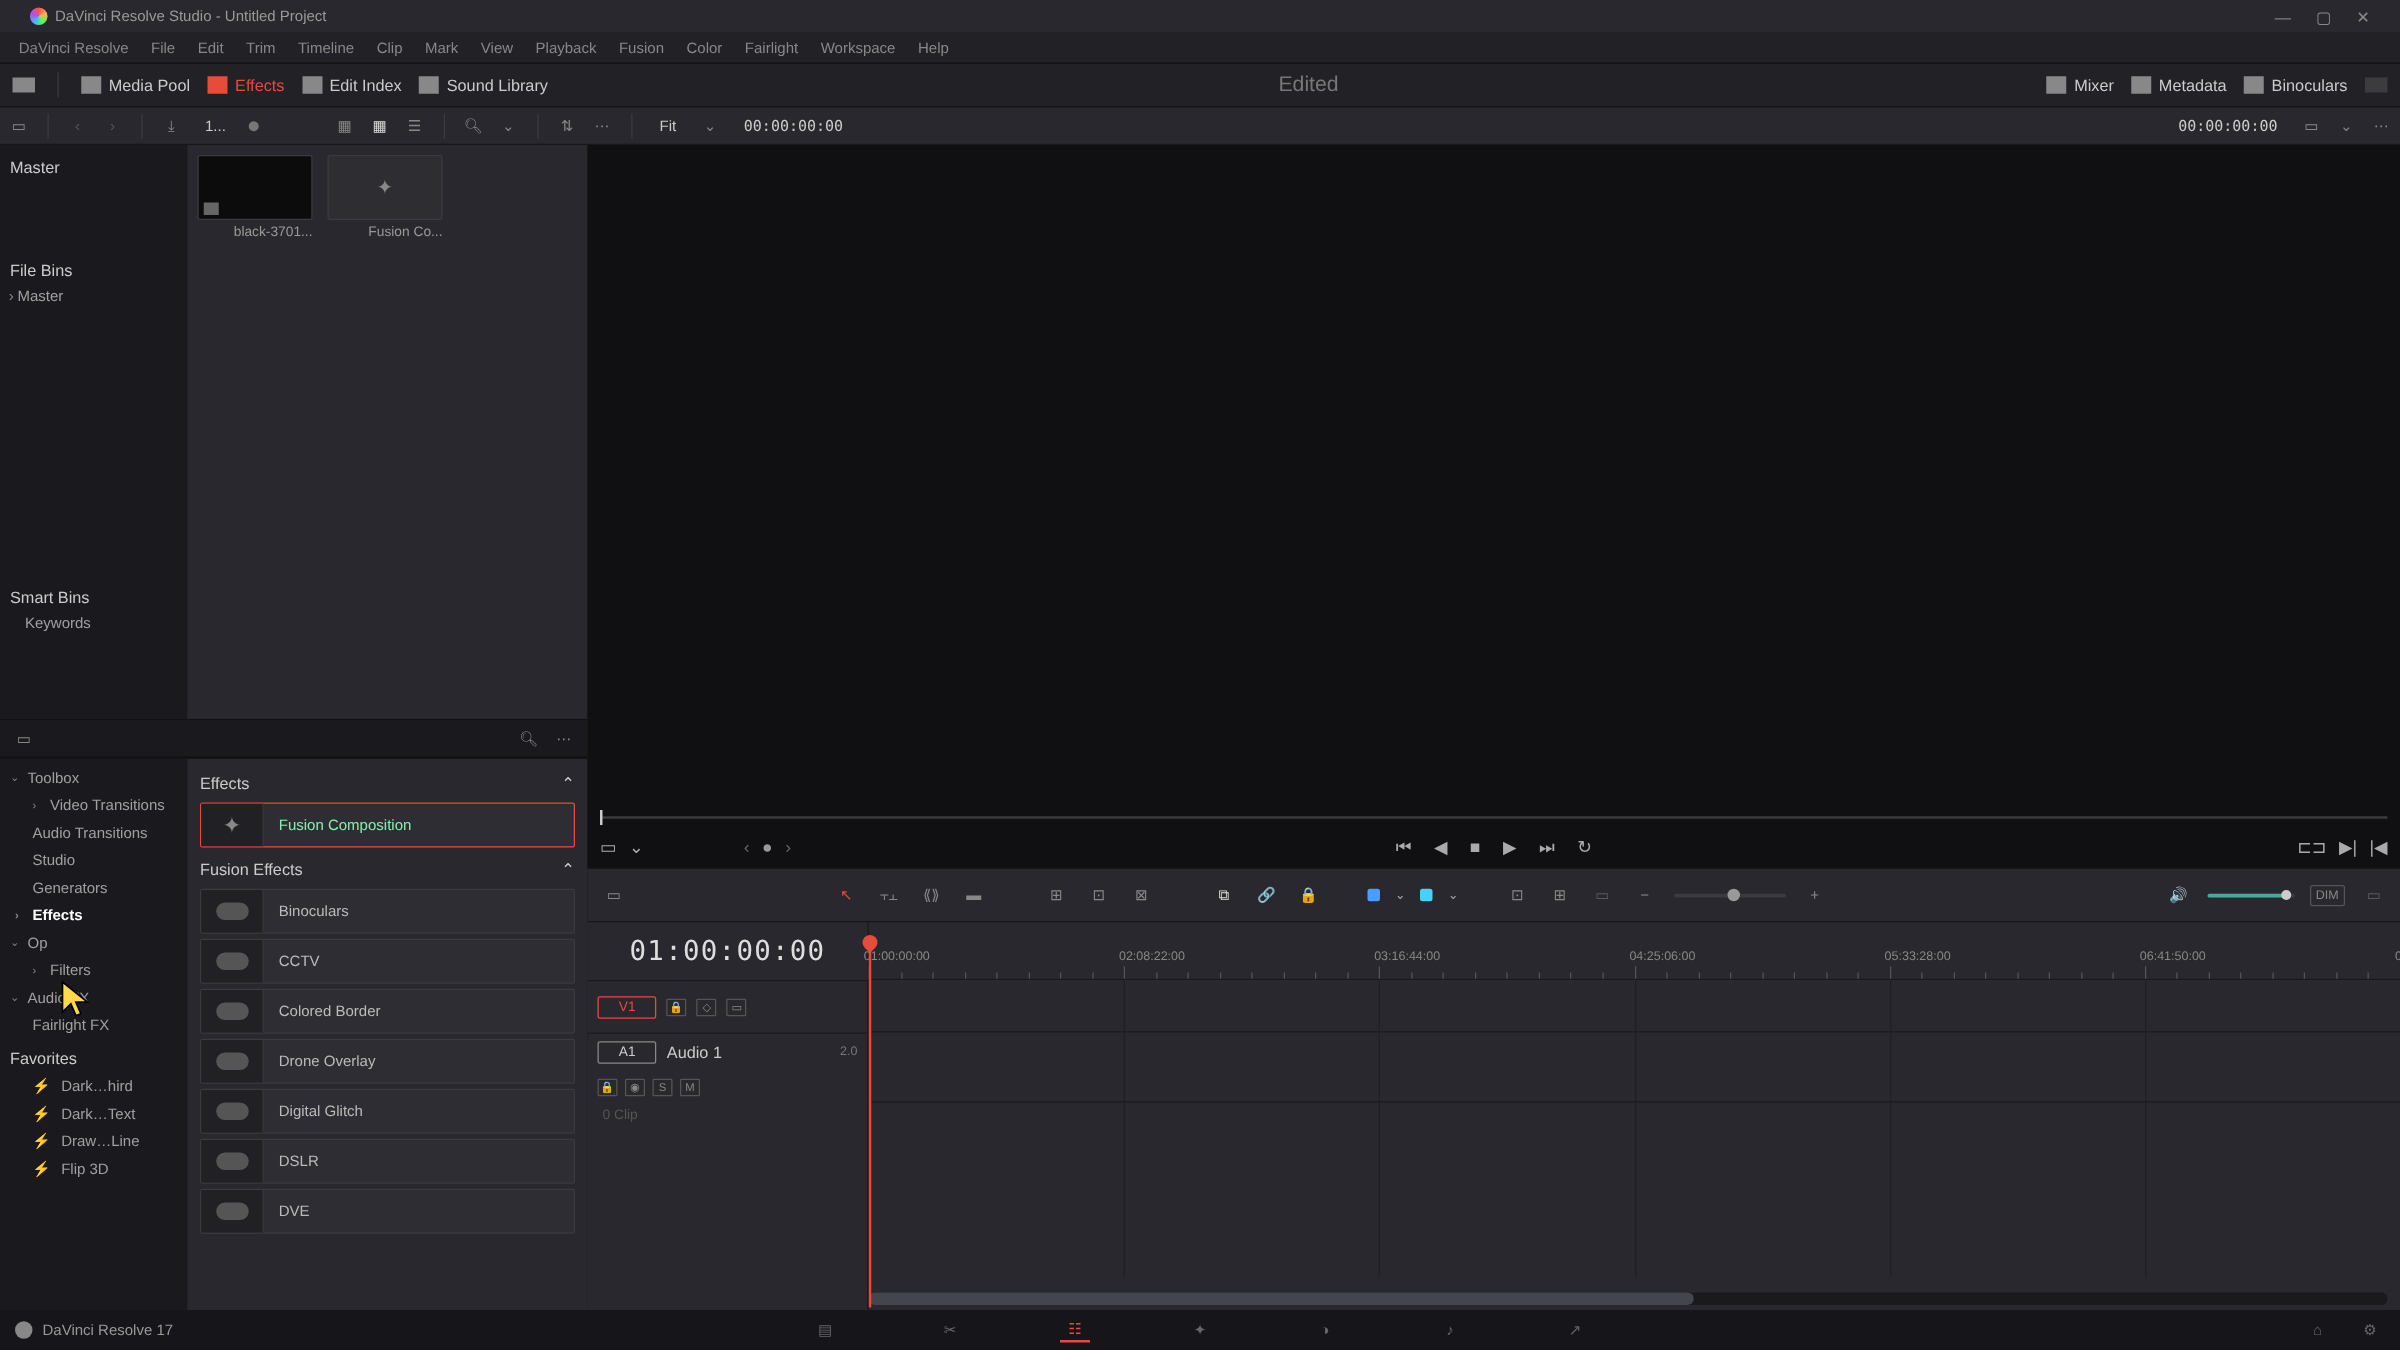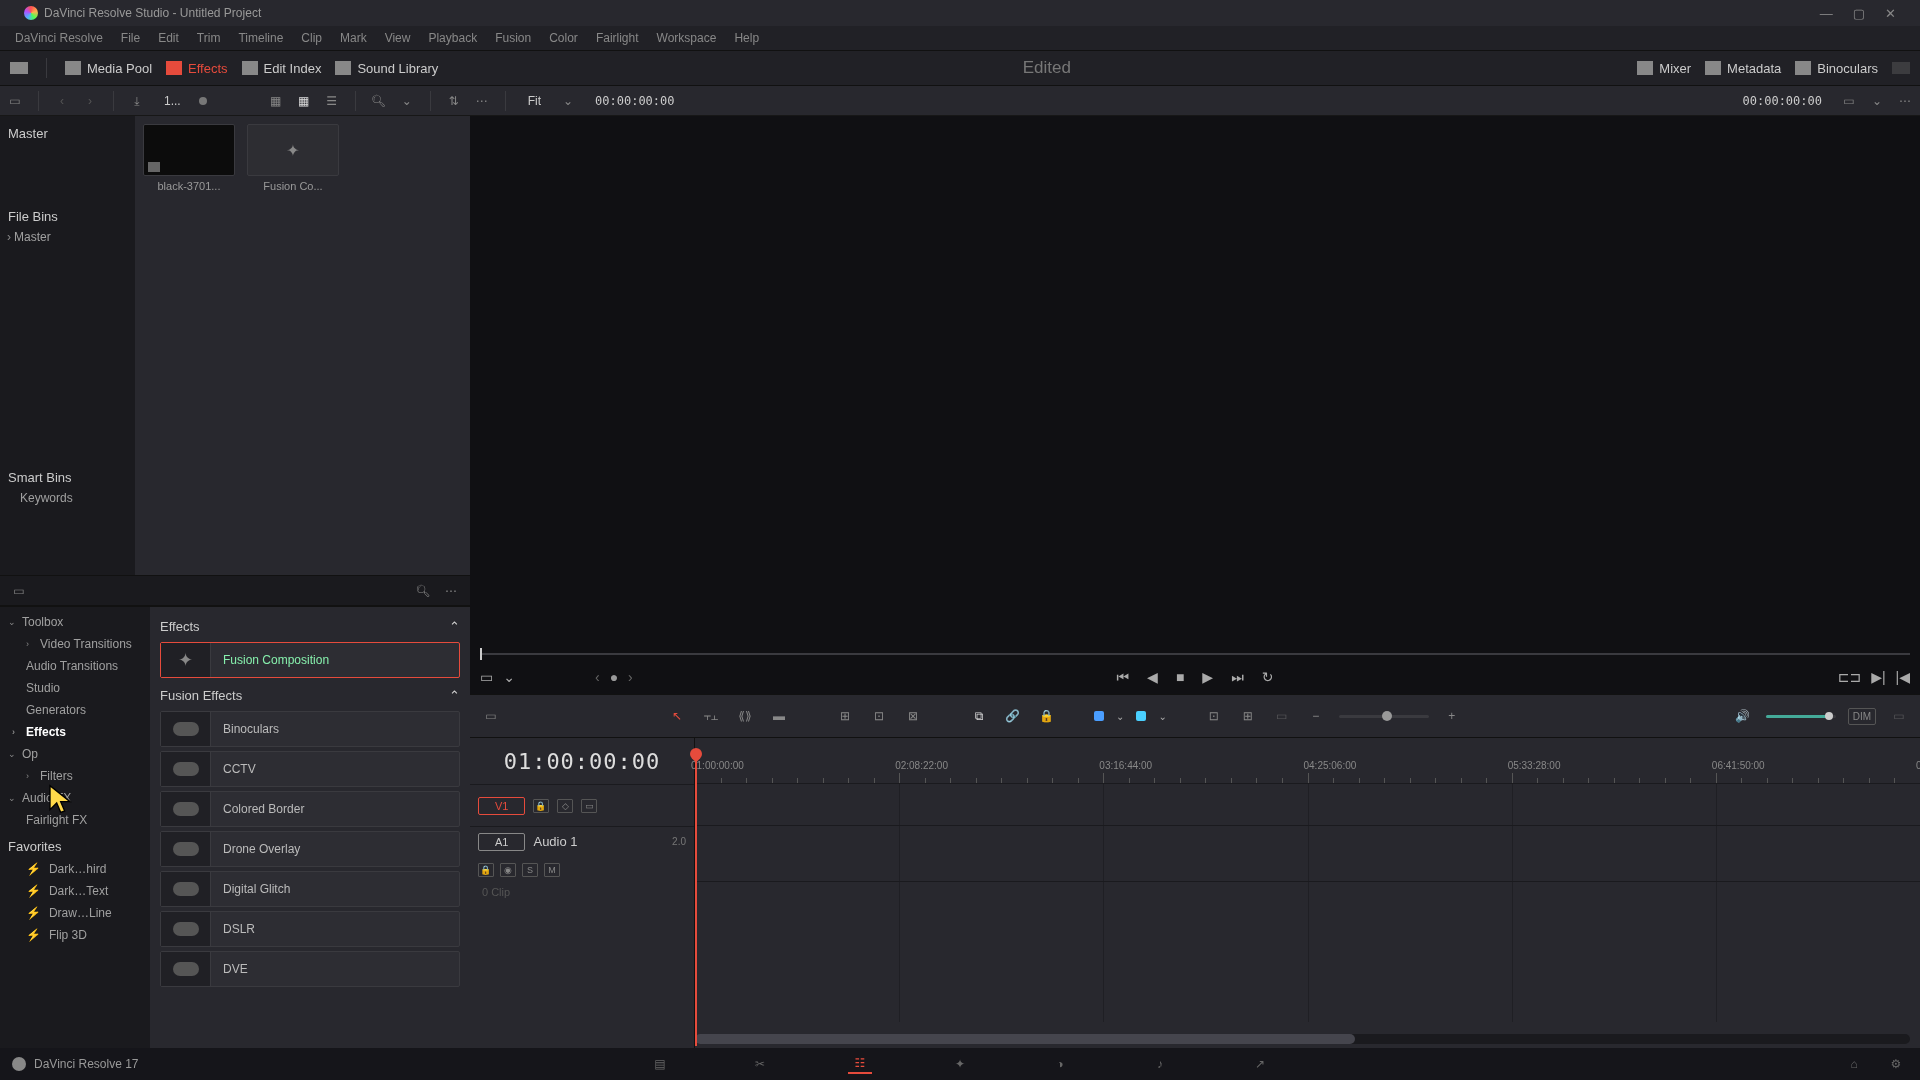--- a/index.html
+++ b/index.html
@@ -36,30 +36,30 @@
 .pill { padding:2px 8px; color:#ccc; font-size:12px; }
 
 
 .main { position:absolute; top:116px; left:0; right:0; bottom:32px; display:flex; }
 
 
 .leftcol { width:470px; display:flex; flex-direction:column; background:#212126; }
 
 
 .mediapane { height:460px; display:flex; border-bottom:1px solid #111; }
-.binpanel { width:135px; background:#1a1a1e; padding:6px 0; font-size:12px; }
+.binpanel { width:150px; background:#1a1a1e; padding:6px 0; font-size:12px; }
 .binhdr { padding:4px 8px; color:#ccc; font-size:13px; }
 .bintree { padding:2px 8px 2px 20px; color:#a0a0a0; cursor:pointer; }
 .bintree .chev { display:inline-block; margin-left:-13px; margin-right:3px; color:#888; }
 .clipgrid { flex:1; background:#28282e; padding:8px; display:flex; gap:12px; align-content:flex-start; flex-wrap:wrap; }
 .clip { width:92px; display:flex; flex-direction:column; align-items:center; }
 .clip .thumb { width:92px; height:52px; background:#0c0c0c; border:1px solid #3a3a3f; border-radius:2px; position:relative; }
 .clip .thumb .bi { position:absolute; bottom:3px; left:4px; width:12px; height:10px; background:#666; }
 .clip.fusion .thumb { background:#2d2d32; }
-.clip .lbl { font-size:11px; color:#999; margin-top:4px; text-align:center; white-space:nowrap; overflow:hidden; text-overflow:ellipsis; width:100%; }
+.clip .lbl { font-size:11px; color:#999; margin-top:4px; text-align:right; white-space:nowrap; overflow:hidden; text-overflow:ellipsis; width:100%; }
 
 
 .effpane { flex:1; display:flex; border-top:1px solid #111; overflow:hidden; }
 .efftree { width:150px; background:#1a1a1e; font-size:12px; padding:4px 0; overflow-y:auto; }
 .efftree .row { padding:4px 8px; display:flex; align-items:center; gap:4px; color:#a0a0a0; cursor:pointer; }
 .efftree .row .caret { width:10px; color:#888; font-size:9px; }
 .efftree .row.sel { color:#fff; font-weight:600; }
 .efftree .row.sub { padding-left:26px; }
 .efftree .sect { padding:8px 8px 4px; color:#ccc; font-size:13px; }
 .favico { color:#555; margin-right:4px; }

